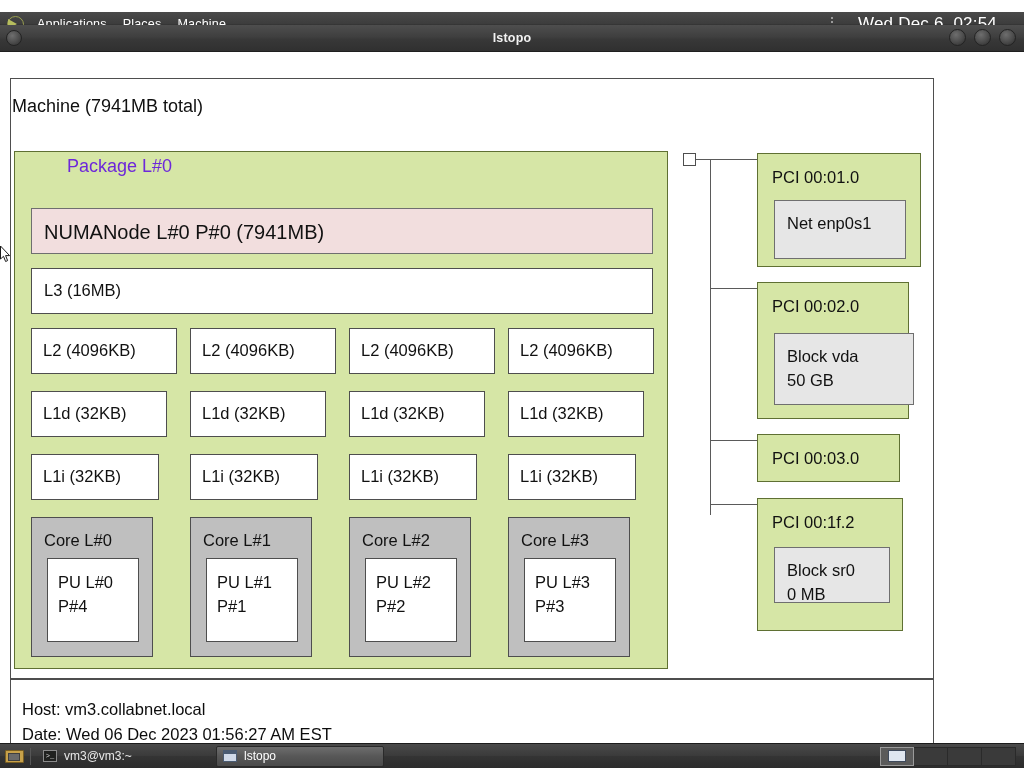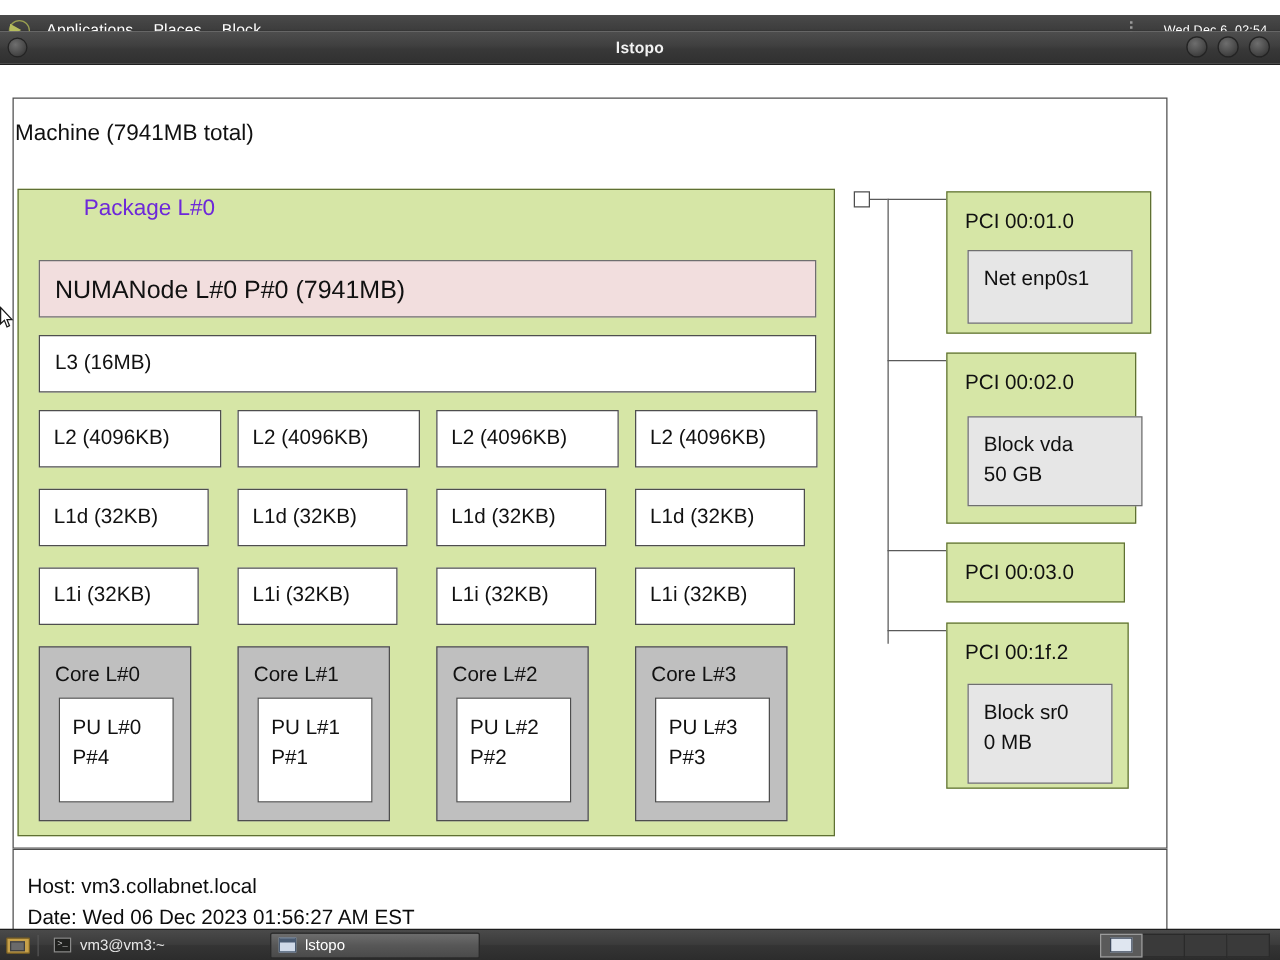--- a/index.html
+++ b/index.html
@@ -30,21 +30,21 @@
     width: 0; height: 0; position: absolute;
     border-top: 5px solid transparent; border-bottom: 5px solid transparent;
     border-left: 9px solid #b6bd5e; left: 4px;
   }
   .panel-menu {
     padding: 3px 8px 4px 8px; color: #ffffff; cursor: default;
     font-size: 12.6px; letter-spacing: .15px;
   }
   #panel-right {
     margin-left: auto; display: flex; align-items: center;
-    padding-right: 10px; font-size: 10px; color: #ffffff; gap: 16px;
+    padding-right: 27px; font-size: 17px; color: #ffffff; gap: 16px;
   }
   #panel-dots {
     display: inline-flex; flex-direction: column; gap: 2px;
     margin-right: 9px;
   }
   #panel-dots i { display: block; width: 2px; height: 2px; background: #9b9b9b; }
   #clock { letter-spacing: .2px; }
 
   
   #window {
@@ -185,38 +185,38 @@
   .pci-child .l2 {
     position: absolute; left: 12px; top: 37px; font-size: 16.5px; color: #111111; white-space: nowrap;
   }
 
   #pci0 { left: 757px; top: 101px; width: 164px; height: 114px; }
   #pci0-child { left: 16px; top: 46px; width: 132px; height: 59px; }
   #pci1 { left: 757px; top: 230px; width: 152px; height: 137px; }
   #pci1-child { left: 16px; top: 50px; width: 140px; height: 72px; }
   #pci2 { left: 757px; top: 382px; width: 143px; height: 48px; }
   #pci3 { left: 757px; top: 446px; width: 146px; height: 133px; }
-  #pci3-child { left: 16px; top: 48px; width: 116px; height: 80px; }
+  #pci3-child { left: 16px; top: 48px; width: 116px; height: 56px; }
 
   
   #cursor {
     position: absolute; left: 0px; top: 193px; width: 11px; height: 18px;
   }
 </style>
 </head>
 <body>
 
 <div id="top-panel">
   <div id="gnome-logo">
     <span class="foot"></span>
     <span class="toe"></span>
   </div>
   <div class="panel-menu">Applications</div>
   <div class="panel-menu">Places</div>
-  <div class="panel-menu">Block</div>
+  <div class="panel-menu">Machine</div>
   <div id="panel-right">
     <span id="panel-dots">
       <i></i>
         <i></i>
         <i></i>
         <i></i>
     </span>
     <span id="clock">Wed Dec  6, 02:54</span>
   </div>
 </div>

